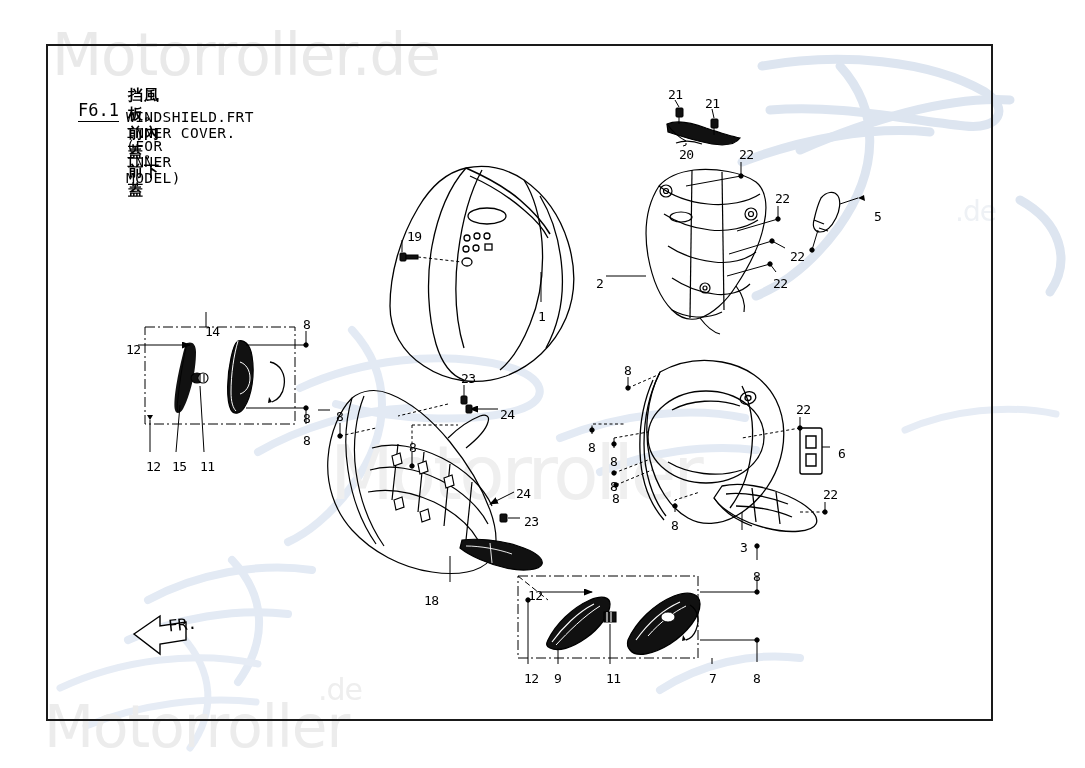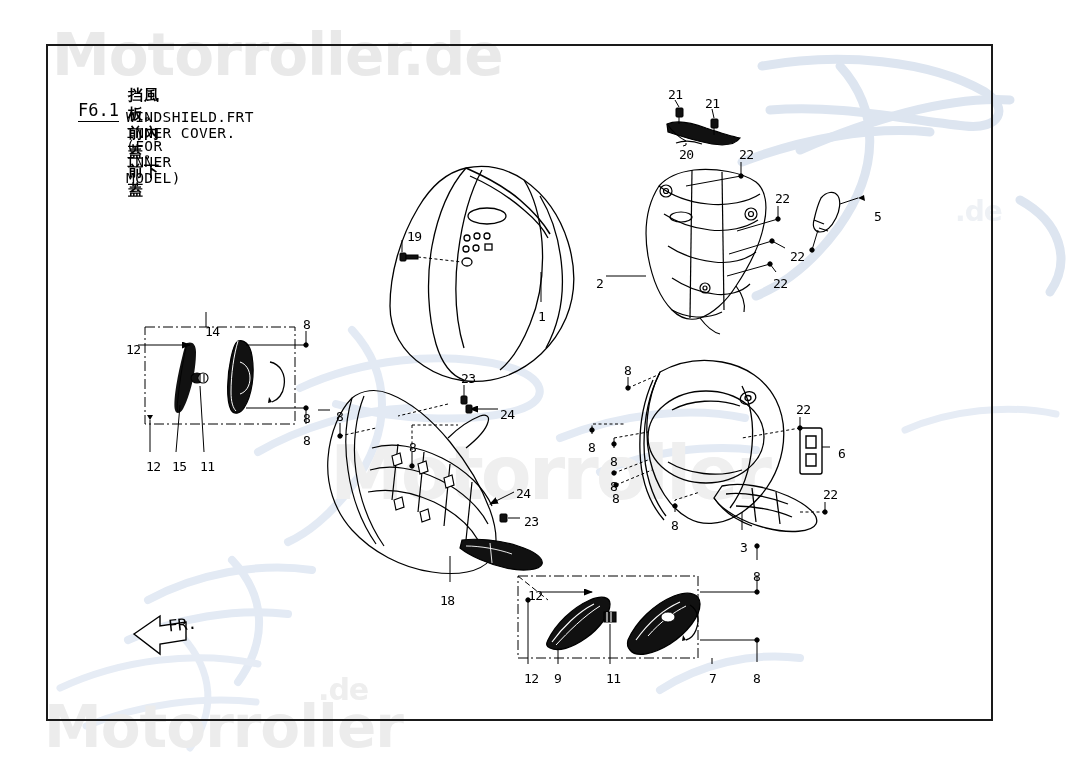--- a/index.html
+++ b/index.html
@@ -9,21 +9,21 @@
     font-family:"Liberation Sans","DejaVu Sans",sans-serif;
     -webkit-font-smoothing:antialiased;
   }
   #page{position:absolute;inset:0;width:1085px;height:768px;overflow:hidden;background:#fff;}
 
   
   .wm-layer{position:absolute;inset:0;pointer-events:none;}
   .wm-text{
     position:absolute;white-space:nowrap;
     font-family:"DejaVu Sans","Liberation Sans",sans-serif;
-    font-weight:700;letter-spacing:-1px;
+    font-weight:400;letter-spacing:-1px;
   }
   .wm-top{ left:52px;  top:21px;  font-size:58px; color:#e9e9e9; }
   .wm-bottom{ left:44px; top:693px; font-size:58px; color:#ececec; }
   .wm-right{ left:770px; top:196px; font-size:46px; color:#eeeeee; letter-spacing:-2px;}
   .wm-center{ left:330px; top:430px; font-size:74px; color:#efefef; letter-spacing:-3px;}
   .wm-small-de{ left:318px;top:672px;font-size:30px;color:#eeeeee;}
   .wm-ur-de{ left:955px;top:195px;font-size:28px;color:#eef1f5;}
 
   
   #frame{
@@ -471,21 +471,21 @@
       <div class="num" style="left: 303px; top: 434px;">8</div>
       <div class="num" style="left: 146px; top: 460px;">12</div>
       <div class="num" style="left: 172px; top: 460px;">15</div>
       <div class="num" style="left: 200px; top: 460px;">11</div>
       <div class="num" style="left: 461px; top: 372px;">23</div>
       <div class="num" style="left: 500px; top: 408px;">24</div>
       <div class="num" style="left: 336px; top: 410px;">8</div>
       <div class="num" style="left: 409px; top: 441px;">8</div>
       <div class="num" style="left: 516px; top: 487px;">24</div>
       <div class="num" style="left: 524px; top: 515px;">23</div>
-      <div class="num" style="left: 440px; top: 594px;">18</div>
+      <div class="num" style="left: 424px; top: 594px;">18</div>
       <div class="num" style="left: 624px; top: 364px;">8</div>
       <div class="num" style="left: 588px; top: 441px;">8</div>
       <div class="num" style="left: 610px; top: 455px;">8</div>
       <div class="num" style="left: 610px; top: 480px;">8</div>
       <div class="num" style="left: 612px; top: 492px;">8</div>
       <div class="num" style="left: 671px; top: 519px;">8</div>
       <div class="num" style="left: 740px; top: 541px;">3</div>
       <div class="num" style="left: 796px; top: 403px;">22</div>
       <div class="num" style="left: 838px; top: 447px;">6</div>
       <div class="num" style="left: 823px; top: 488px;">22</div>

